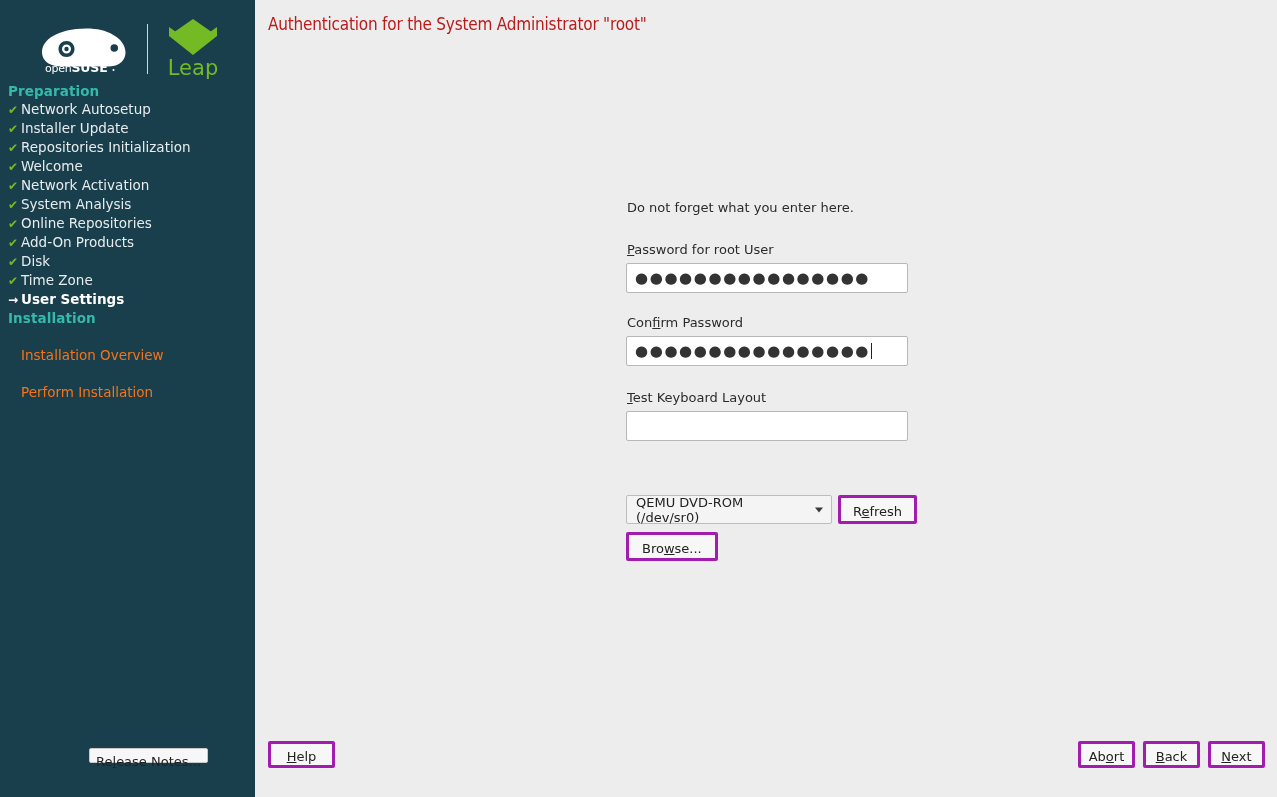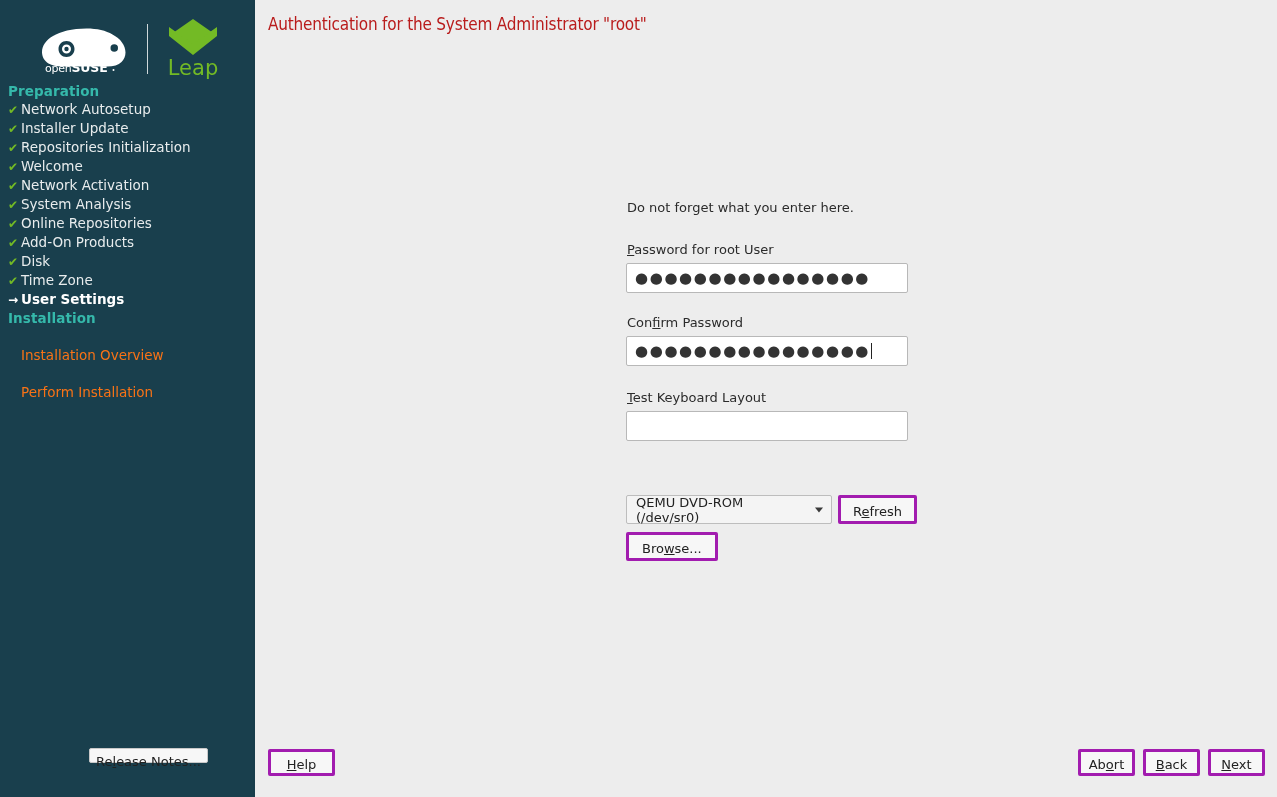--- a/index.html
+++ b/index.html
@@ -265,21 +265,21 @@
     height: 29px;
     line-height: 27px;
     white-space: nowrap;
   }
   #browse-button { margin-top: 8px; padding: 0 13px; }
 
   
   #footer {
     position: absolute;
     left: 0;
-    bottom: 8px;
+    bottom: 16px;
     width: 100%;
     height: 52px;
   }
   #help-button {
     position: absolute;
     left: 13px;
     top: 12px;
     width: 67px;
     height: 27px;
     padding: 0;

